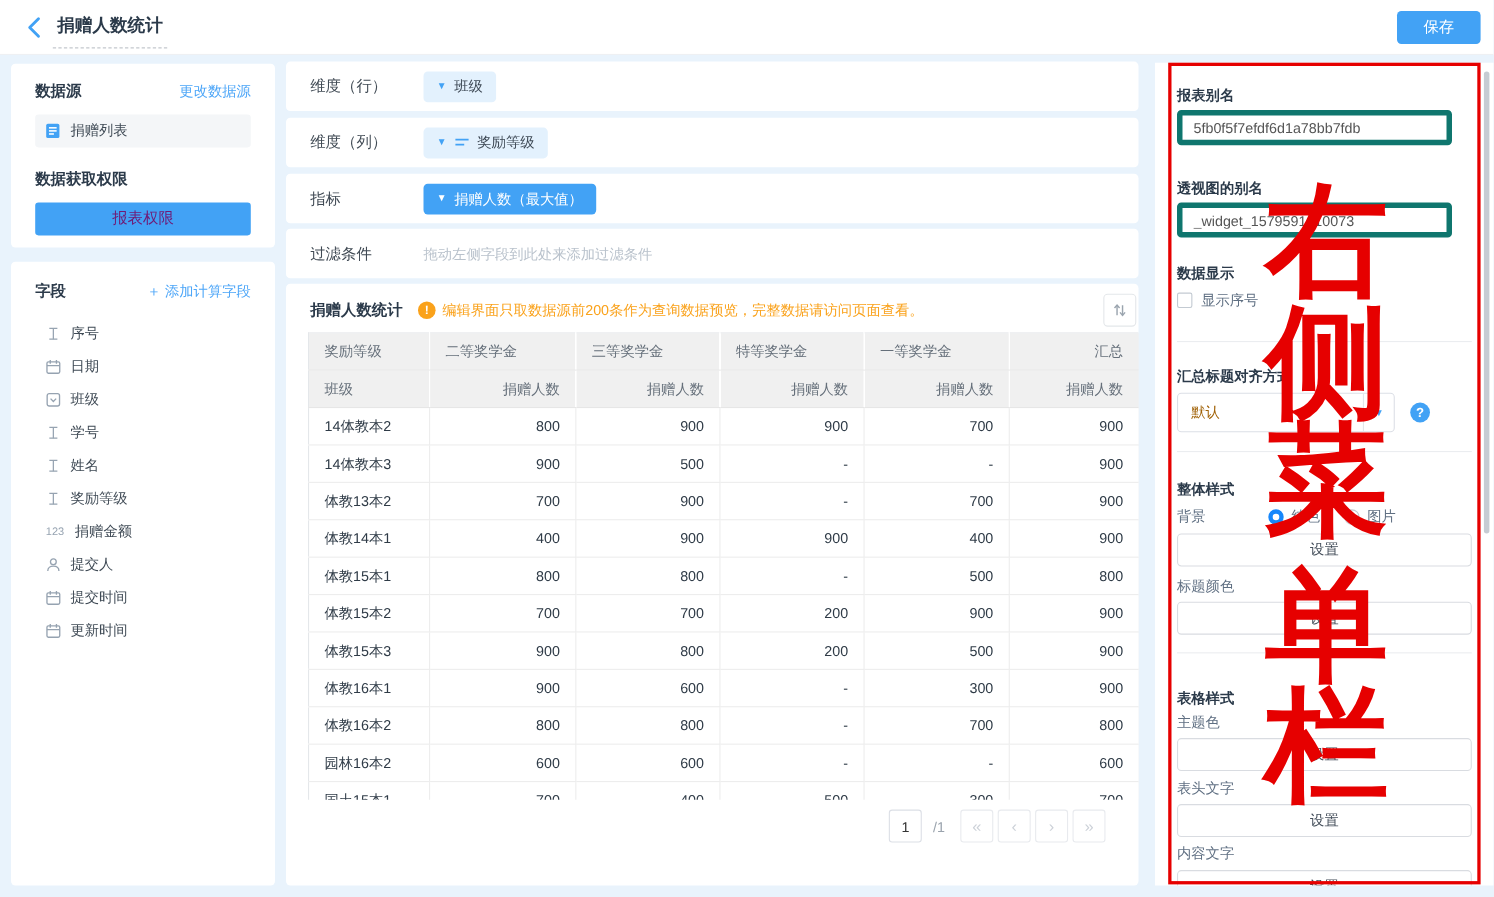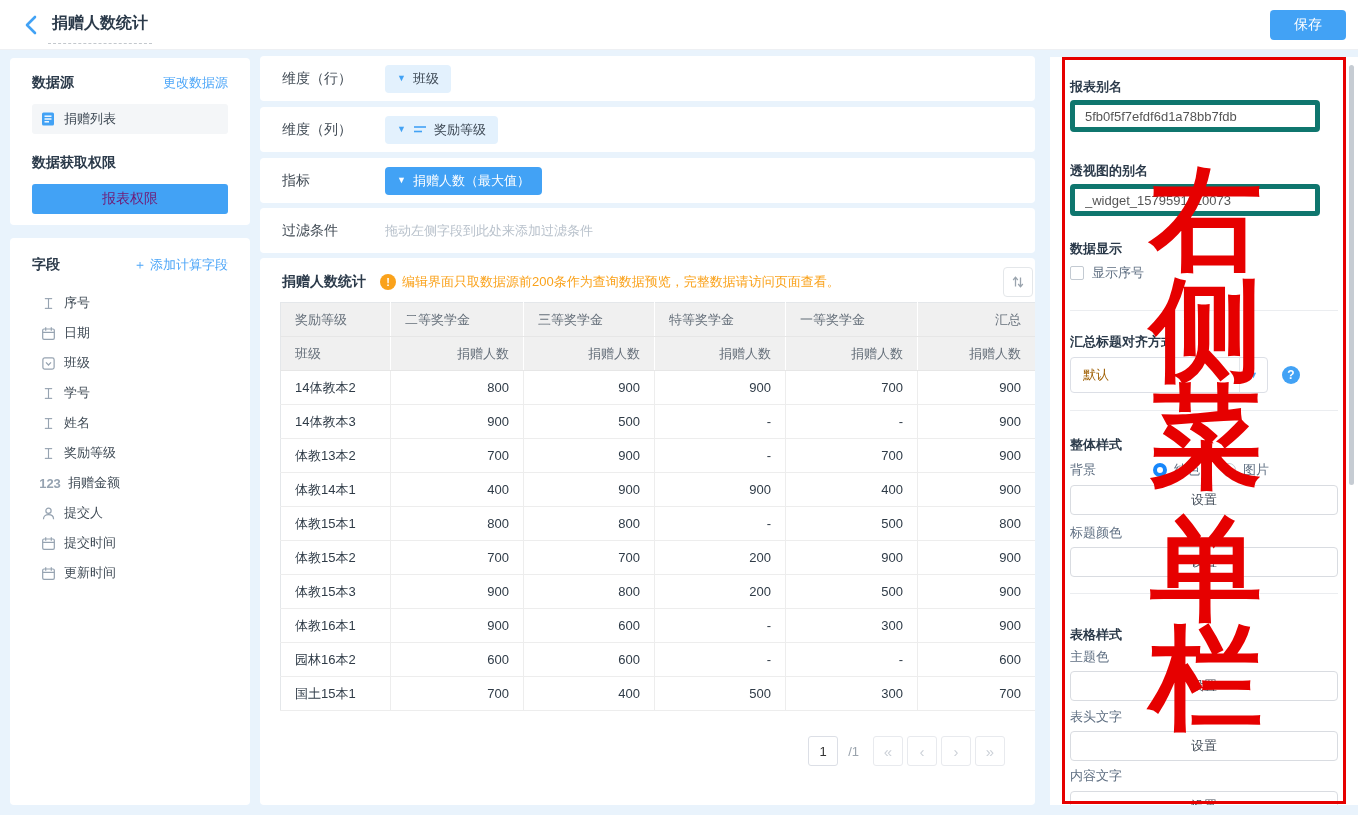--- a/index.html
+++ b/index.html
@@ -23,21 +23,21 @@
   .blue-link { color:#4da6f8; font-size:13px; cursor:pointer; white-space:nowrap; }
   .src-row { margin-top:12px; height:30px; background:#f4f6f8; border-radius:3px; display:flex; align-items:center; padding:0 8px; gap:8px; cursor:pointer; }
   .src-row span.lbl { color:#3f4a55; }
   .perm-title { margin-top:20px; font-size:14px; font-weight:bold; color:#2b3a4a; }
   .perm-btn { margin-top:12px; width:100%; height:30px; background:#42a2f5; color:#701a75; border:none; border-radius:3px; font-size:14px; cursor:pointer;font-family:Liberation Serif, serif; }
   .fields-card { left:10px; top:238px; width:240px; height:567px; padding:18px 22px; }
   .field-list { margin-top:14px; }
   .field-item { height:30px; display:flex; align-items:center; gap:8px; padding-left:8px; cursor:grab; }
   .field-item .lbl { color:#3f4a55; }
   .fi { width:16px; height:16px; flex:0 0 16px; display:flex; align-items:center; justify-content:center; }
-  .fi.num { font-size:13px; color:#96a3b1; letter-spacing:0; font-weight:bold; width:20px; flex-basis:20px; }
+  .fi.num { font-size:10px; color:#96a3b1; letter-spacing:0; font-weight:normal; width:20px; flex-basis:20px; }
   
   .cfg-row { left:260px; width:775px; height:45px; display:flex; align-items:center; padding:0 22px; }
   .cfg-label { width:103px; color:#404a54; font-size:14px; flex:0 0 103px; }
   .tag { height:28px; border-radius:4px; background:#e3f1fd; display:flex; align-items:center; gap:7px; padding:0 12px; color:#3c4753; cursor:pointer; }
   .tag .caret { font-size:9px; color:#42a2f5; line-height:1; }
   .tag.metric { background:#42a2f5; color:#fff; }
   .tag.metric .caret { color:#fff; }
   .placeholder { color:#b9c2cc; font-size:13px; }
   
   .preview-card { left:260px; top:258px; width:775px; height:547px; }
@@ -357,20 +357,28 @@
             </tr>
           <tr>
               <td>体教16本1</td>
               <td class="r">900</td>
               <td class="r">600</td>
               <td class="r">-</td>
               <td class="r">300</td>
               <td class="r">900</td>
             </tr>
           <tr>
+              <td>体教16本2</td>
+              <td class="r">800</td>
+              <td class="r">800</td>
+              <td class="r">-</td>
+              <td class="r">700</td>
+              <td class="r">800</td>
+            </tr>
+          <tr>
               <td>园林16本2</td>
               <td class="r">600</td>
               <td class="r">600</td>
               <td class="r">-</td>
               <td class="r">-</td>
               <td class="r">600</td>
             </tr>
           <tr>
               <td>国土15本1</td>
               <td class="r">700</td>

